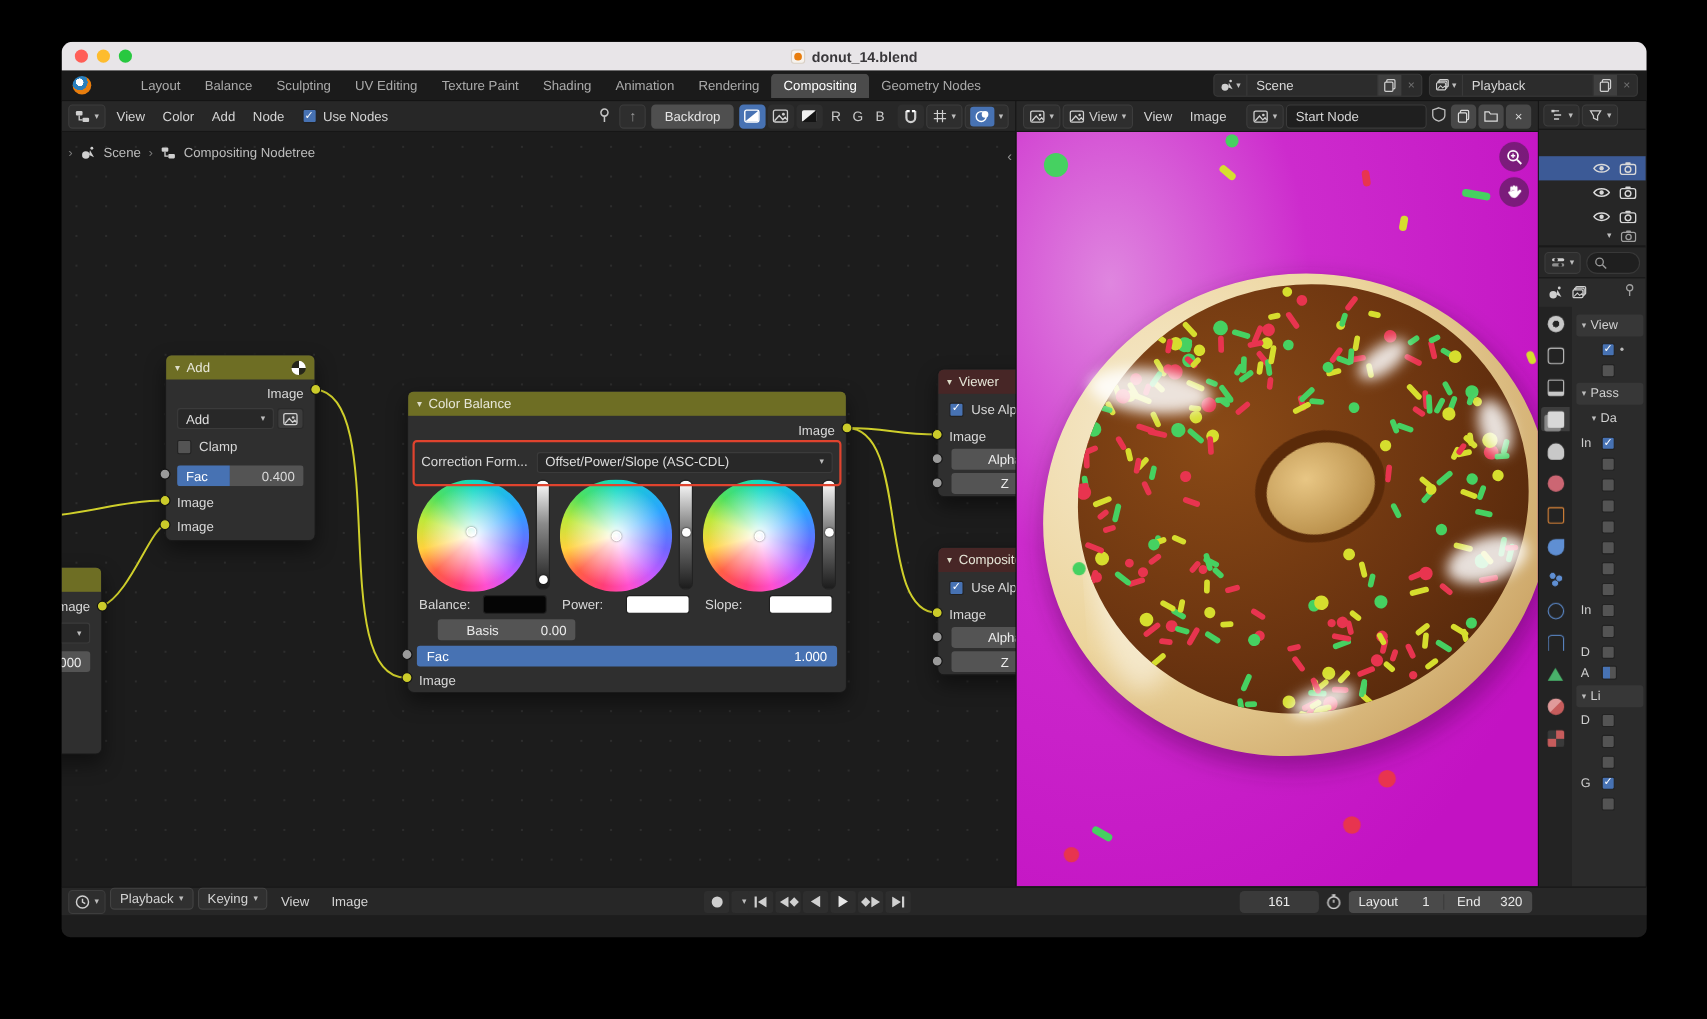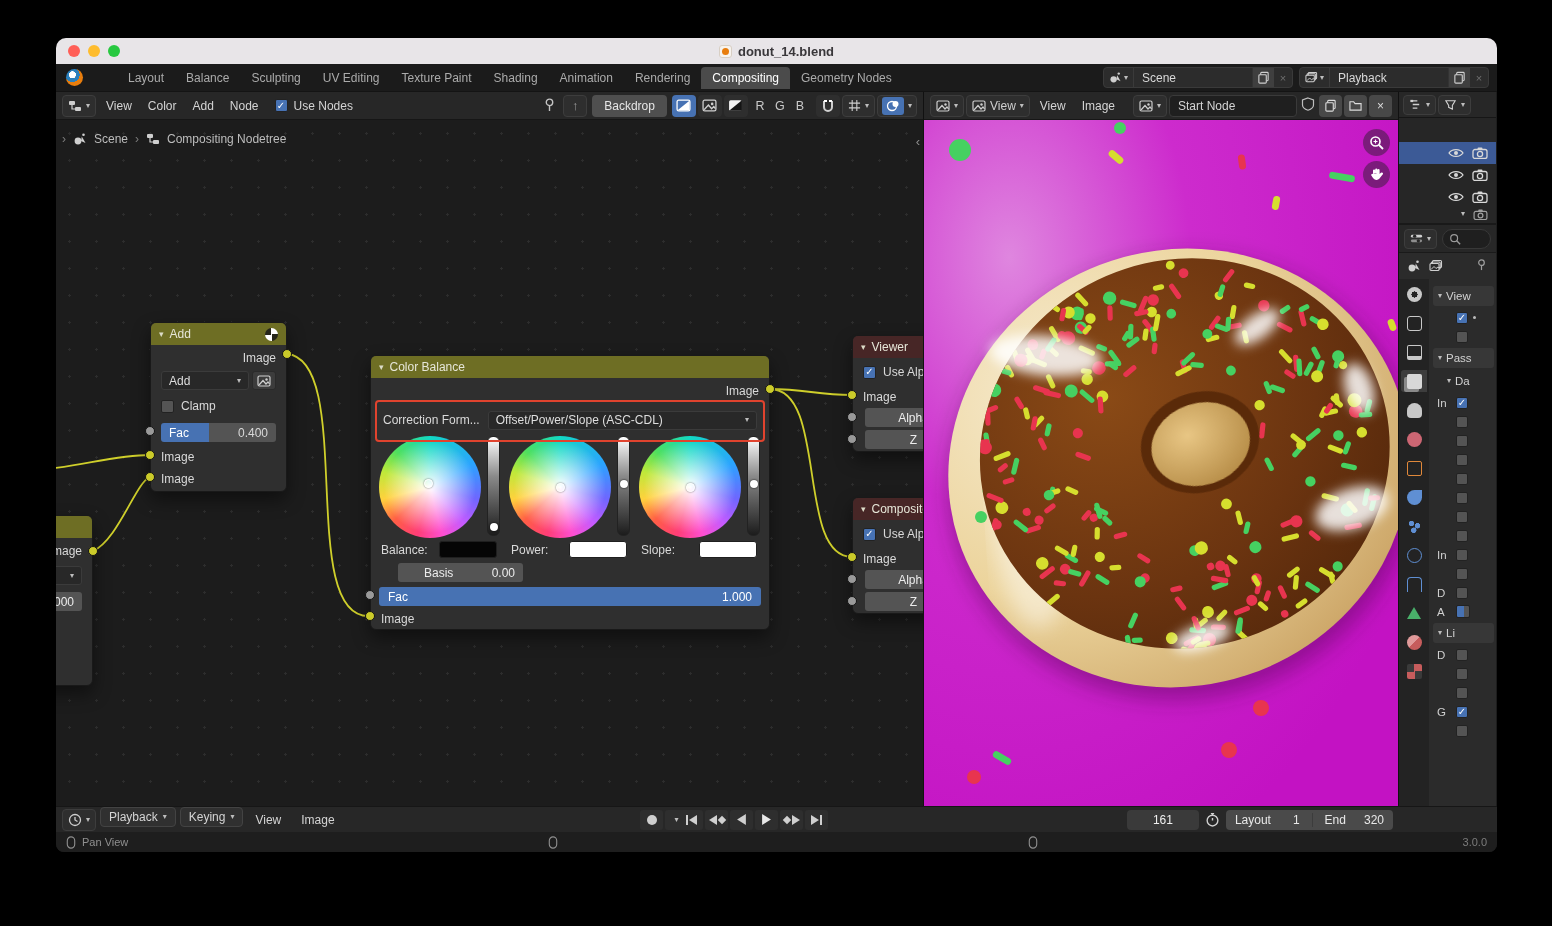--- a/index.html
+++ b/index.html
@@ -1194,34 +1194,15 @@
               <span>1</span>
           </span>
           <span style="display:flex;gap:18px;padding-left:12px">
             <span>End</span>
               <span>320</span>
           </span>
         </span>
       </span>
     </div>
 
-    <div class="statusbar">
-      <span class="hint">
-        <svg width="10" height="13" color="#8f8f8f">
-            <use href="#sym-mouse"></use>
-          </svg>
-        <span>Pan View</span>
-      </span>
-      <span class="hint" style="margin-left:420px">
-        <svg width="10" height="13" color="#8f8f8f">
-            <use href="#sym-mouse"></use>
-          </svg>
-      </span>
-      <span class="hint" style="margin-left:470px">
-        <svg width="10" height="13" color="#8f8f8f">
-            <use href="#sym-mouse"></use>
-          </svg>
-      </span>
-      <span class="version">3.0.0</span>
-    </div>
 
   </div>
 </div>
 
 </body></html>

